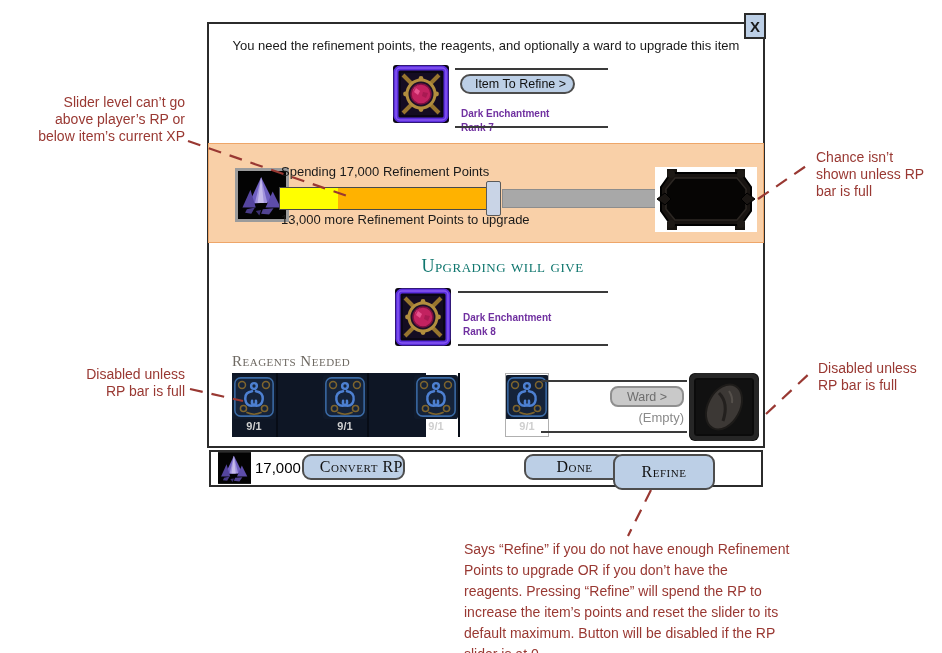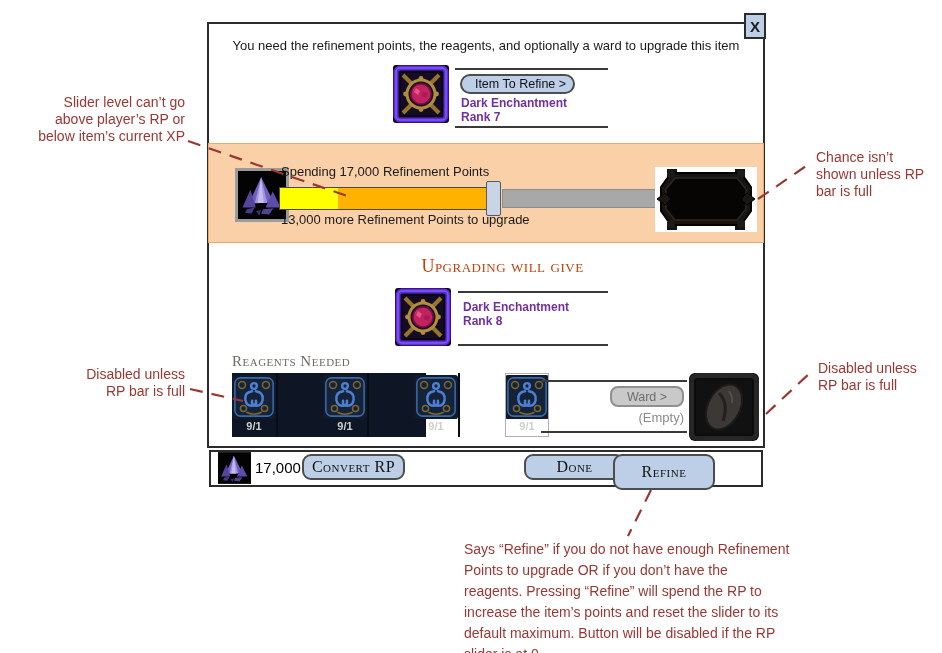--- a/index.html
+++ b/index.html
@@ -15,34 +15,34 @@
   .closebtn{left:744px;top:13px;width:22px;height:26px;background:#bccfe6;border:2px solid #2b2b2b;z-index:7;
             display:flex;align-items:center;justify-content:center;font-weight:bold;font-size:15px;cursor:pointer;}
   .instruction{left:217px;top:38px;width:538px;text-align:center;font-size:13px;}
 
   .hline{background:#3a3a3a;height:1.5px;}
 
   
   .icon56{width:56px;height:58px;}
   .pill{border:2px solid #4d4d4d;border-radius:10px;background:#bccfe6;display:flex;align-items:center;
         justify-content:center;font-size:12.5px;color:#111;cursor:pointer;}
-  .itemname{font-weight:bold;font-size:12px;color:#7030a0;line-height:14px;}
+  .itemname{font-weight:bold;font-size:10px;color:#7030a0;line-height:14px;margin-top:11px;}
 
   
   .orangepanel{left:208px;top:143px;width:556px;height:100px;background:#f9d0a8;border:1.5px solid #eea669;}
   .rpiconframe{left:235px;top:168px;width:54px;height:54px;border:3px solid #9b9b9b;background:#000;}
   .bartext{font-size:13px;color:#1a1a1a;}
   .bartrack{left:279px;top:187px;width:209px;height:23px;border:1.5px solid #4a4a4a;display:flex;cursor:pointer;}
   .seg-yellow{width:58px;height:100%;background:#ffff00;}
   .seg-orange{flex:1;height:100%;background:#ffb200;}
   .seg-gray{left:502px;top:189px;width:156px;height:19px;background:#a8a8a8;border:1px solid #8d8d8d;}
   .handle{left:486px;top:181px;width:15px;height:35px;background:#c9d4e6;border:1.5px solid #5a5a5a;border-radius:2px;cursor:grab;z-index:3;}
   .plaque{left:655px;top:167px;width:102px;height:65px;}
 
-  .sectionhead{left:207px;top:256px;width:558px;text-align:center;font-size:18px;color:#c2410c;letter-spacing:.5px;padding-left:33px;}
+  .sectionhead{left:207px;top:256px;width:558px;text-align:center;font-size:18px;color:#0f766e;letter-spacing:.5px;padding-left:33px;}
 
   
   .reagenthead{left:232px;top:353px;font-size:15px;color:#6e6962;letter-spacing:.5px;}
   .reagentstrip{left:232px;top:373px;width:194px;height:64px;background:#0e1625;display:flex;gap:45px;}
   .reagentcell{width:48.5px;height:64px;border-right:2px solid #070c16;display:flex;flex-direction:column;align-items:center;cursor:pointer;}
   .reagentcell:last-child{border-right:none;}
   .reagentcell.sel{outline:1.5px solid #b0b0b0;outline-offset:-1px;}
   .reagentcell svg{width:44px;height:44px;margin-top:2px;}
   .rcount{font-size:11px;font-weight:bold;color:#cfcfcf;margin-top:1px;}
 
@@ -51,21 +51,21 @@
             color:#6e6e6e;font-size:12.5px;display:flex;align-items:center;justify-content:center;cursor:default;}
   .wardempty{left:610px;top:410px;width:74px;text-align:right;font-size:13px;color:#8a8a8a;}
   .wardicon{left:689px;top:373px;width:70px;height:68px;cursor:pointer;}
 
   
   .footerbar{left:209px;top:450px;width:554px;height:37px;border:2px solid #2b2b2b;background:#fff;}
   .fcrystal{left:218px;top:452px;width:33px;height:32px;}
   .rptotal{left:255px;top:459px;font-size:15px;color:#000;}
   .btn{background:#bccfe6;border:2px solid #4d4d4d;border-radius:9px;display:flex;align-items:center;justify-content:center;
        font-size:16px;letter-spacing:.5px;color:#111;cursor:pointer;}
-  .btn-convert{left:302px;top:454px;width:103px;height:26px;}
+  .btn-convert{left:302px;top:454px;width:103px;height:26px;justify-content:flex-end;}
   .btn-done{left:524px;top:454px;width:101px;height:26px;}
   .btn-refine{left:613px;top:454px;width:102px;height:36px;}
 
   
   .ann{color:#993832;font-size:14px;line-height:17px;}
   .ann-slider{left:25px;top:94px;width:160px;text-align:right;}
   .ann-chance{left:816px;top:149px;width:112px;text-align:left;}
   .ann-reagents{left:69px;top:366px;width:116px;text-align:right;}
   .ann-ward{left:818px;top:360px;width:116px;text-align:left;}
   .ann-refine{left:464px;top:539px;width:326px;text-align:left;font-size:14px;line-height:21px;}

